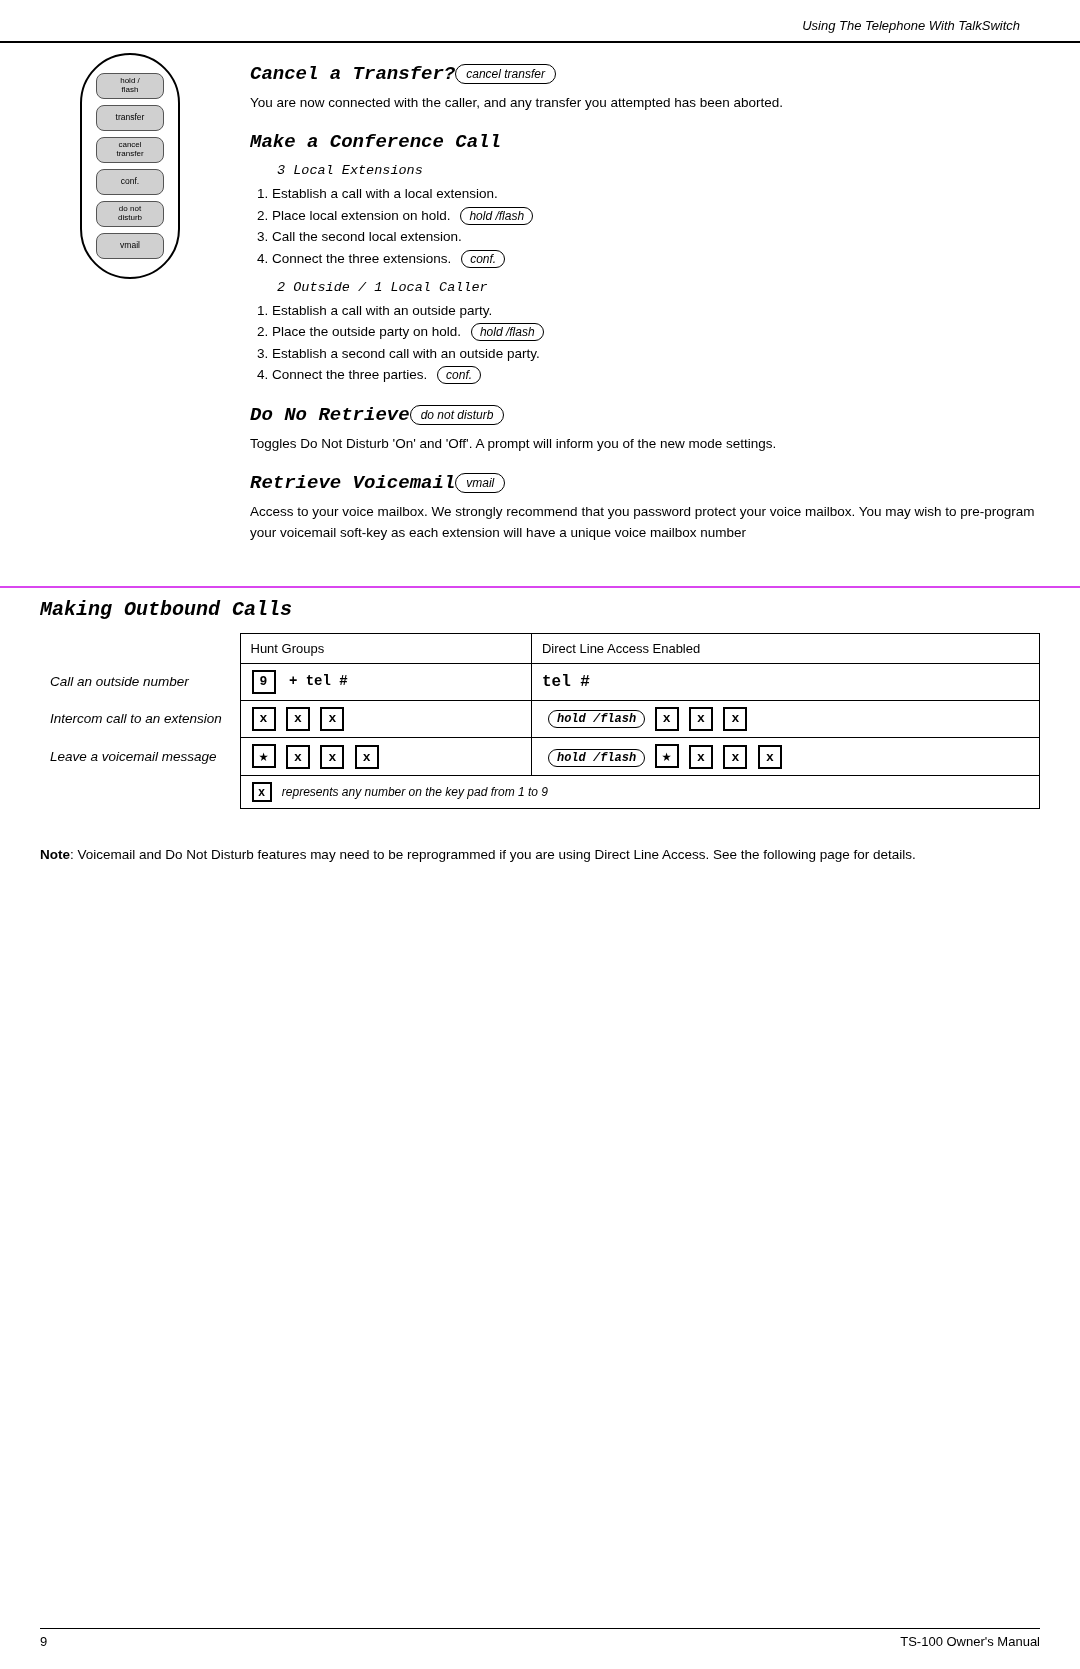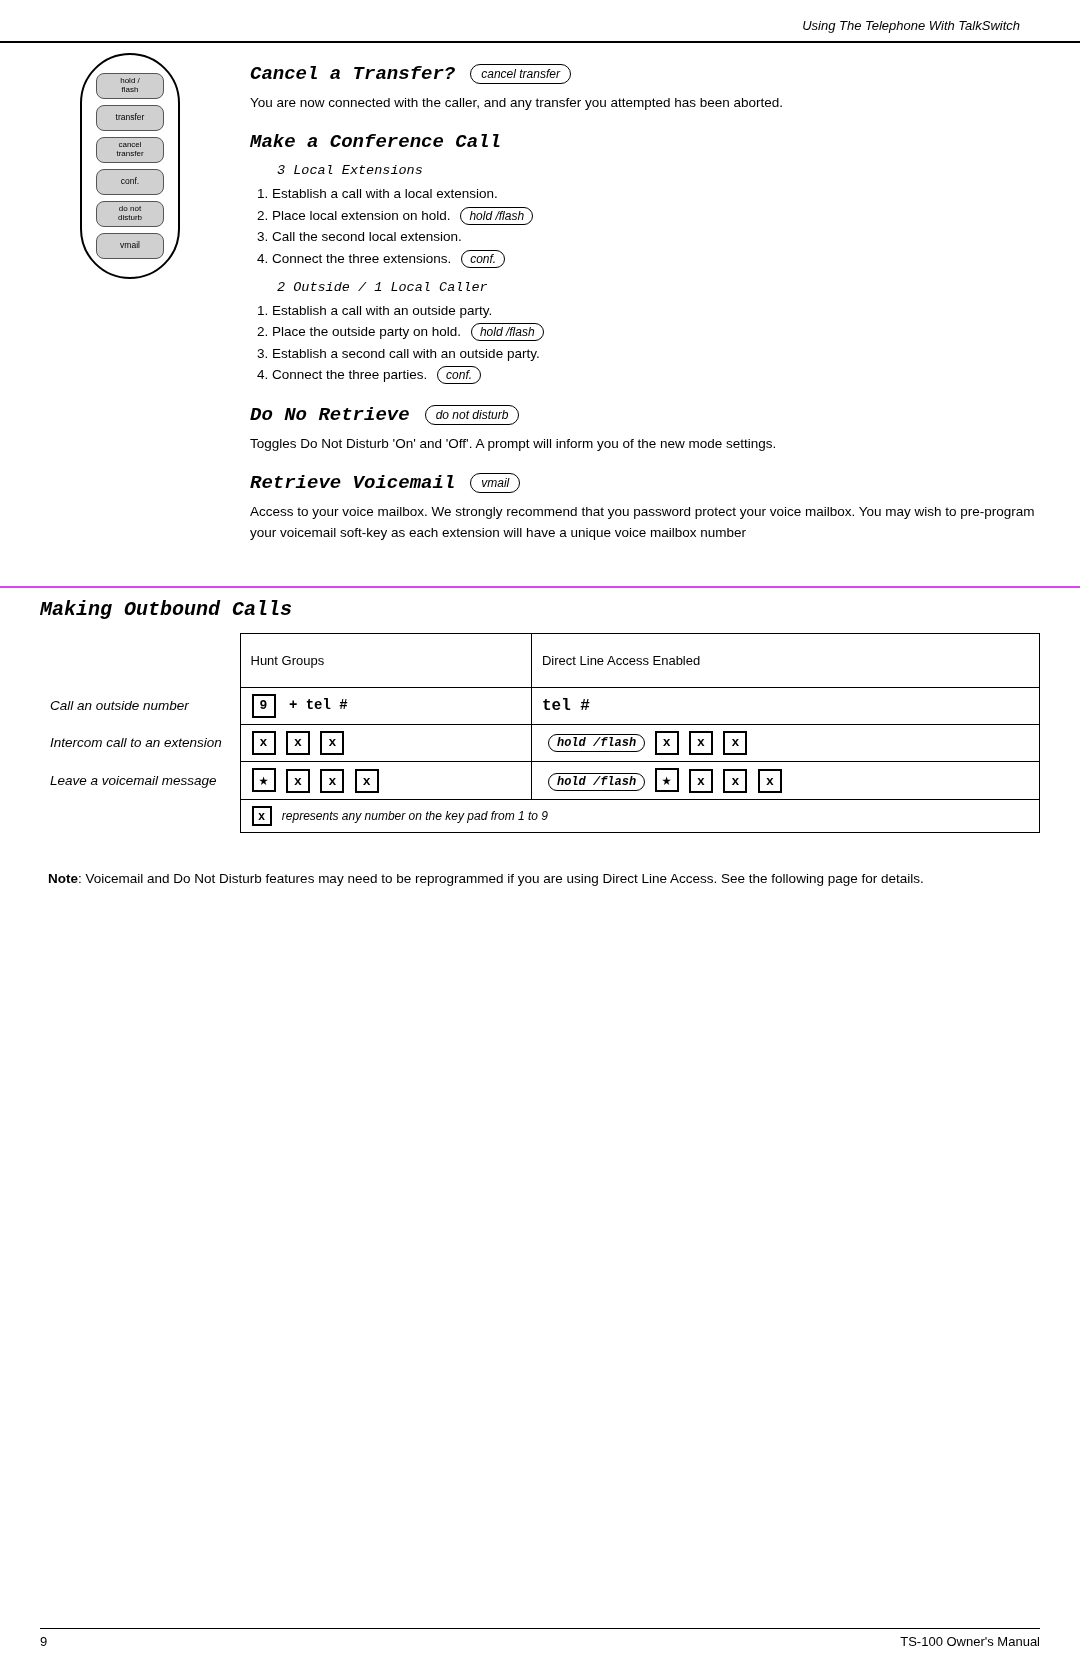--- a/index.html
+++ b/index.html
@@ -61,21 +61,20 @@
       padding-top: 10px;
     }
 
     .section {
       margin-bottom: 18px;
     }
 
     .section-header {
       display: flex;
       align-items: center;
-      gap: 15px;
       margin-bottom: 8px;
     }
 
     .section-title {
       font-size: 19px;
       font-weight: bold;
       font-style: italic;
       font-family: 'Courier New', monospace;
     }
 
@@ -138,21 +137,21 @@
     }
 
     .outbound-table {
       width: 100%;
       border-collapse: collapse;
       font-size: 13.5px;
     }
 
     .outbound-table th {
       border: 1.5px solid #000;
-      padding: 19px 10px;
+      padding: 7px 10px;
       font-weight: normal;
       font-size: 13px;
       background: #fff;
       text-align: left;
     }
 
     .outbound-table td {
       border: 1.5px solid #000;
       padding: 5px 10px;
       vertical-align: middle;
@@ -211,21 +210,20 @@
 
     .footnote-row td {
       font-size: 12px;
       font-style: italic;
     }
 
     .note-section {
       padding: 15px 40px 20px 40px;
       font-size: 13.5px;
       line-height: 1.6;
-      margin-left: 8px;
     }
 
     .page-footer {
       position: absolute;
       bottom: 20px;
       left: 40px;
       right: 40px;
       border-top: 1.5px solid #000;
       display: flex;
       justify-content: space-between;

